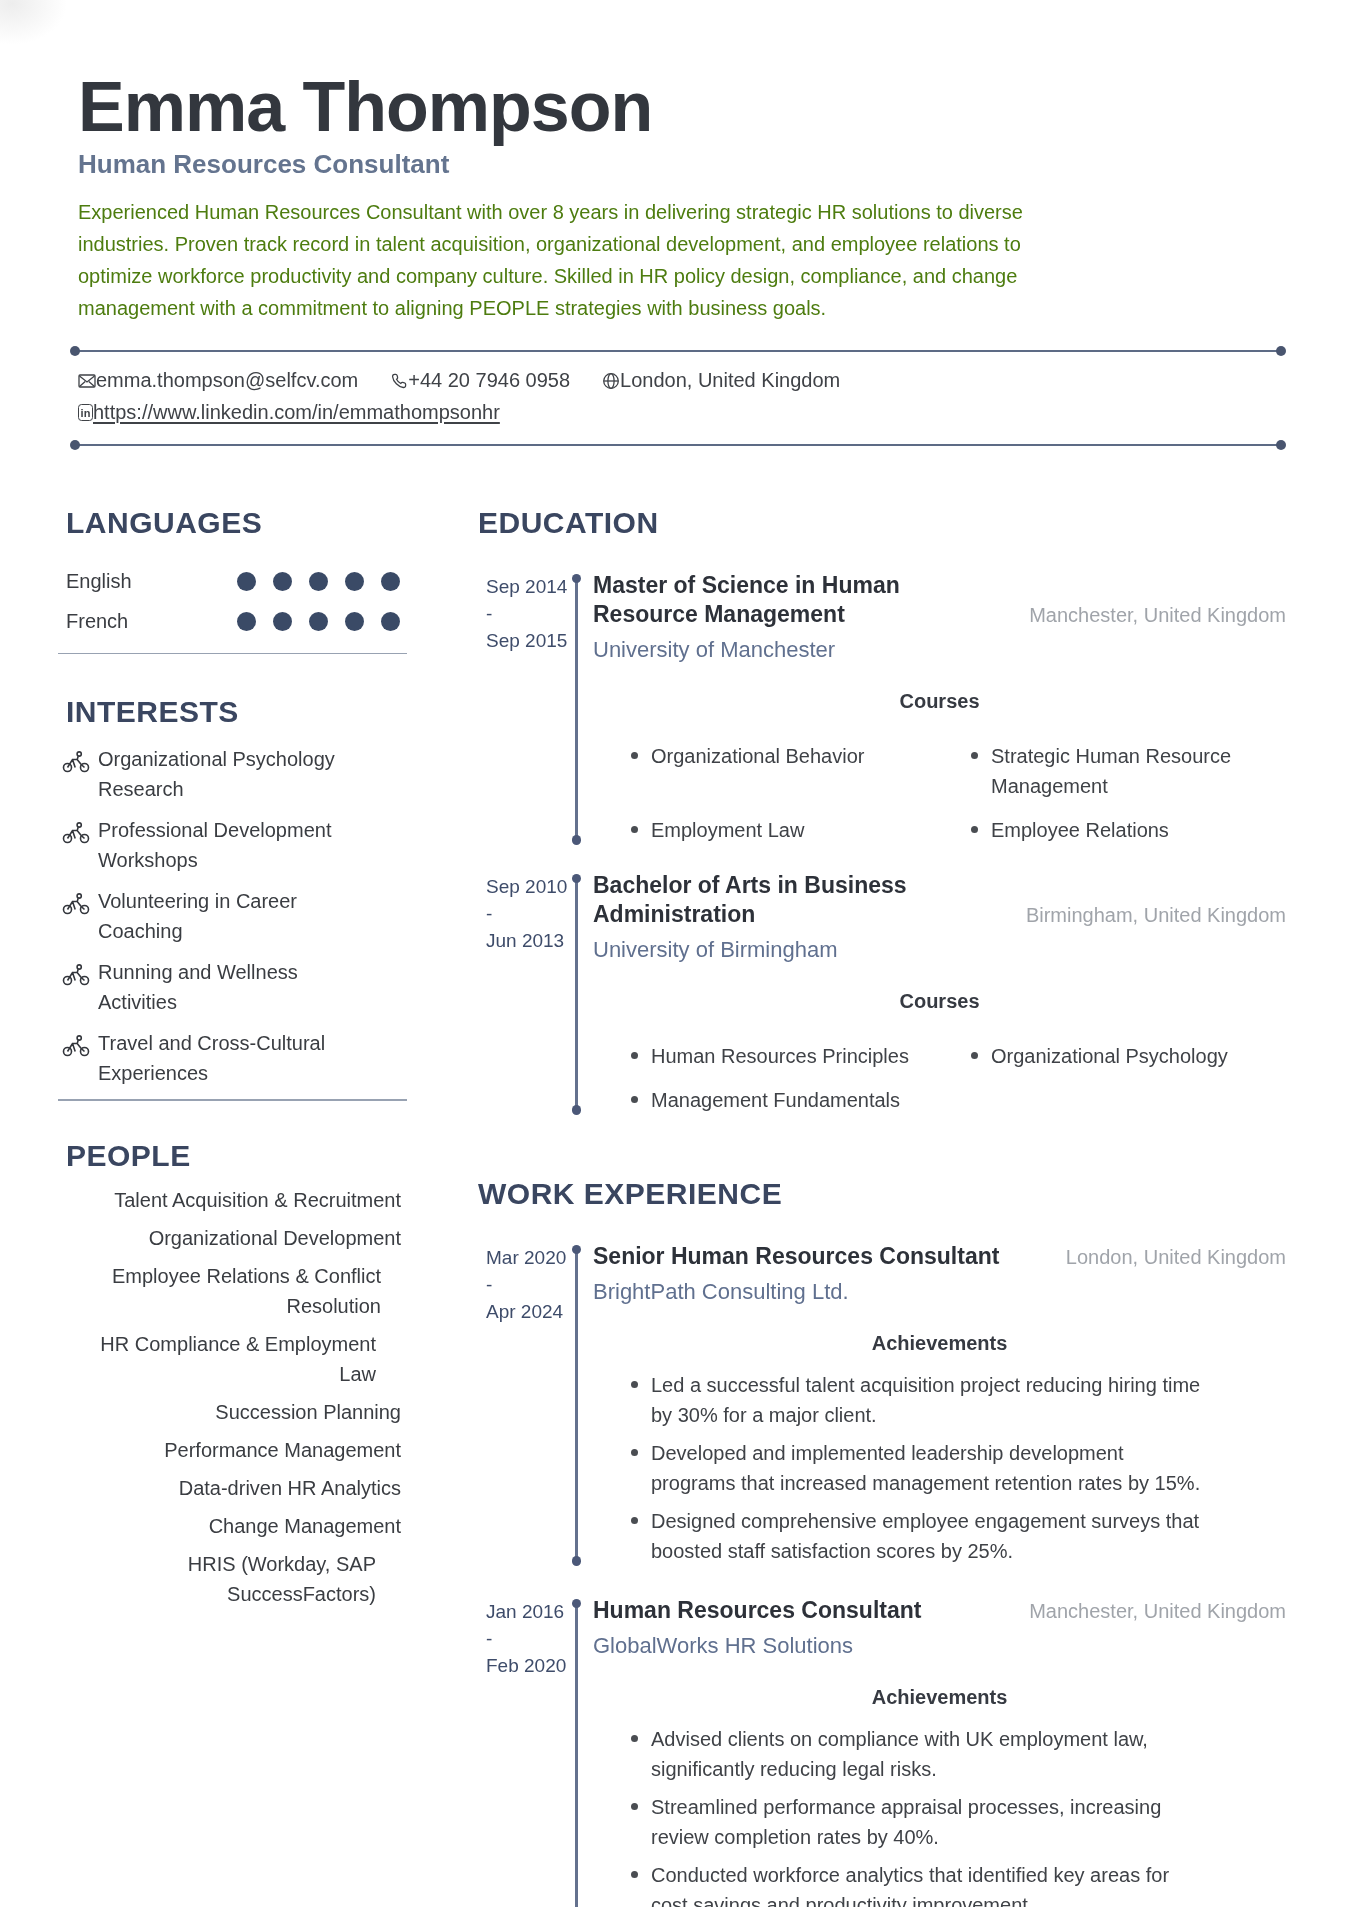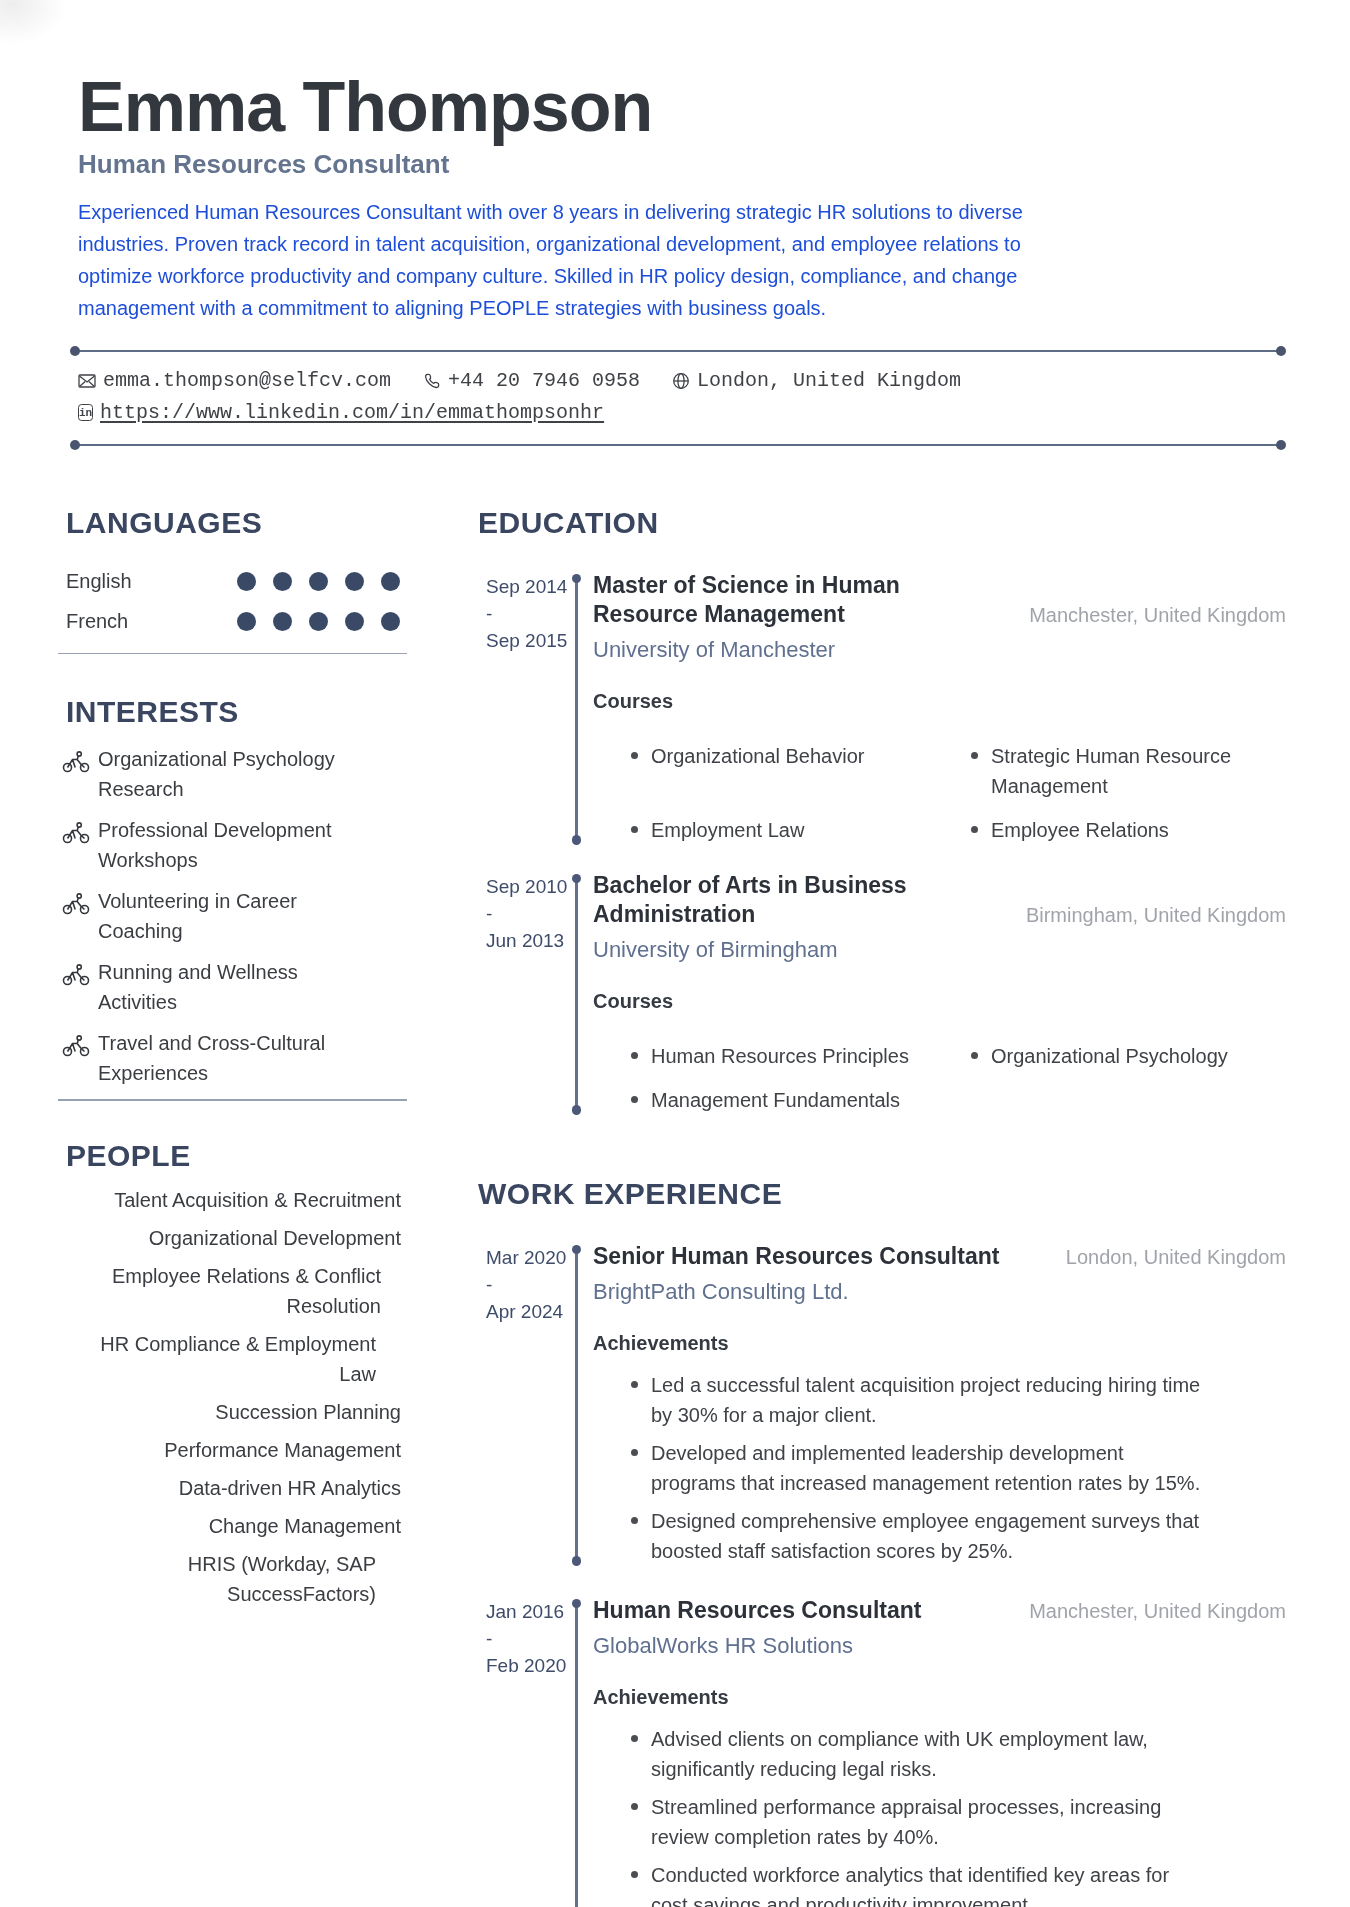--- a/index.html
+++ b/index.html
@@ -9,33 +9,33 @@
     background:#ffffff; overflow:hidden;
     font-family:"Liberation Sans", sans-serif; color:#3f4247;
   }
   .corner{ position:absolute; top:0; left:0; width:66px; height:44px;
     background:radial-gradient(ellipse at 18% 8%, #ededed 0%, #ffffff 72%); }
 
   
   .header{ padding:70px 64px 0 78px; }
   .name{ font-size:70px; font-weight:800; color:#33373e; letter-spacing:-1px; line-height:1.08; }
   .subtitle{ font-size:26px; font-weight:700; color:#64748f; margin-top:3px; line-height:1.2; }
-  .summary{ margin-top:16px; font-size:20px; line-height:32px; max-width:960px; color:#1d4ed8; }
+  .summary{ margin-top:16px; font-size:20px; line-height:32px; max-width:960px; color:#4d7c0f; }
 
   
   .rule{ position:relative; margin:26px 67px 0 72px; height:2px; background:#5d6b85; }
   .rule::before,.rule::after{ content:""; position:absolute; top:-4px; width:10px; height:10px;
     border-radius:50%; background:#49556f; }
   .rule::before{ left:-2px; } .rule::after{ right:-3px; }
   .rule.r2{ margin-top:15px; }
 
   
   .contact{ margin:13px 64px 0 78px; font-size:20px; color:#3f4247; }
   .contact-row{ display:flex; align-items:center; column-gap:32px; height:32px; }
-  .citem{ display:flex; align-items:center; gap:7px; white-space:nowrap;font-family:Liberation Mono, monospace; }
+  .citem{ display:flex; align-items:center; gap:0; white-space:nowrap; }
   .cicon{ width:18px; height:18px; flex-shrink:0; display:block; }
   .li-badge{ width:15px; height:17px; border:1.6px solid #3f4247; border-radius:3.5px;
     display:flex; align-items:center; justify-content:center;
     font-size:11px; font-weight:700; color:#3f4247; flex-shrink:0; }
   .link{ text-decoration:underline; text-underline-offset:3px; color:#3f4247; cursor:pointer; }
 
   
   .columns{ display:flex; padding:0 64px 0 58px; margin-top:60px; }
   .left{ width:349px; flex-shrink:0; }
   .right{ flex:1; margin-left:71px; min-width:0; }
@@ -72,21 +72,21 @@
   .tline::before,.tline::after{ content:""; position:absolute; left:-3.5px; width:9.5px; height:9.5px;
     border-radius:50%; background:#4b5878; }
   .tline::before{ top:-4px; } .tline::after{ bottom:-4px; }
 
   .entry-head{ display:flex; justify-content:space-between; align-items:flex-end; margin-top:6px; }
   .etitle{ font-size:23px; font-weight:700; color:#2d3139; line-height:29px; }
   .edu .etitle{ max-width:370px; }
   .work .etitle{ max-width:560px; }
   .eloc{ font-size:20px; color:#a0a4aa; line-height:27px; white-space:nowrap; margin-top:2px; }
   .org{ font-size:22px; color:#60708f; margin-top:7px; line-height:28px; }
-  .sublabel{ font-size:20px; font-weight:700; color:#363a42; margin-top:24px; line-height:27px; }
+  .sublabel{ font-size:20px; font-weight:700; color:#363a42; margin-top:24px; line-height:27px;text-align:center; }
 
   .bullet{ position:relative; padding-left:21px; font-size:20px; line-height:30px; color:#3f4247; }
   .bullet::before{ content:""; position:absolute; left:1px; top:11px; width:7px; height:7px;
     border-radius:50%; background:#4a4d52; }
 
   .courses-grid{ display:grid; grid-template-columns:1fr 1fr; column-gap:24px; row-gap:14px;
     margin-top:26px; padding-left:37px; align-items:start; }
   .achievements{ margin-top:13px; padding-left:37px; }
   .achievements .bullet{ max-width:578px; margin-bottom:8px; }
 

